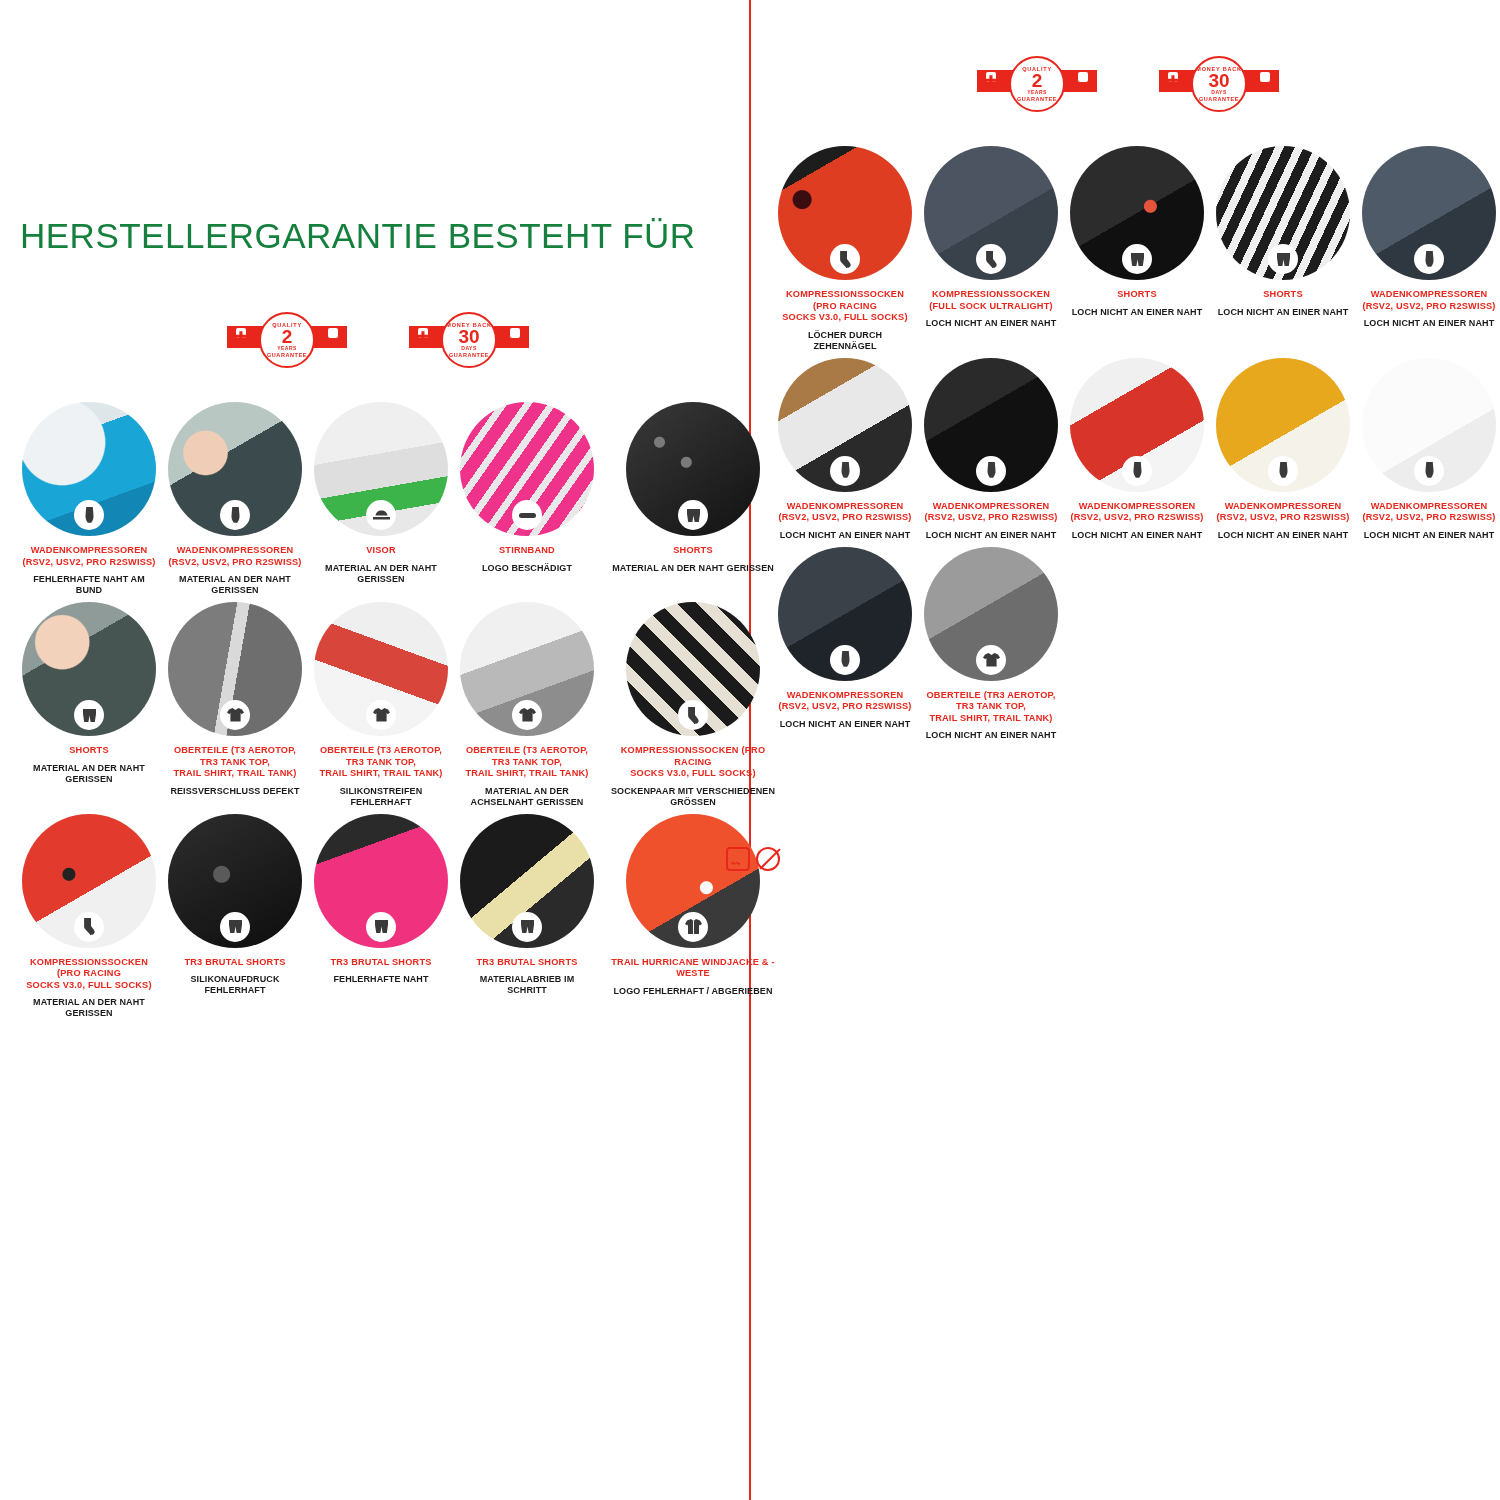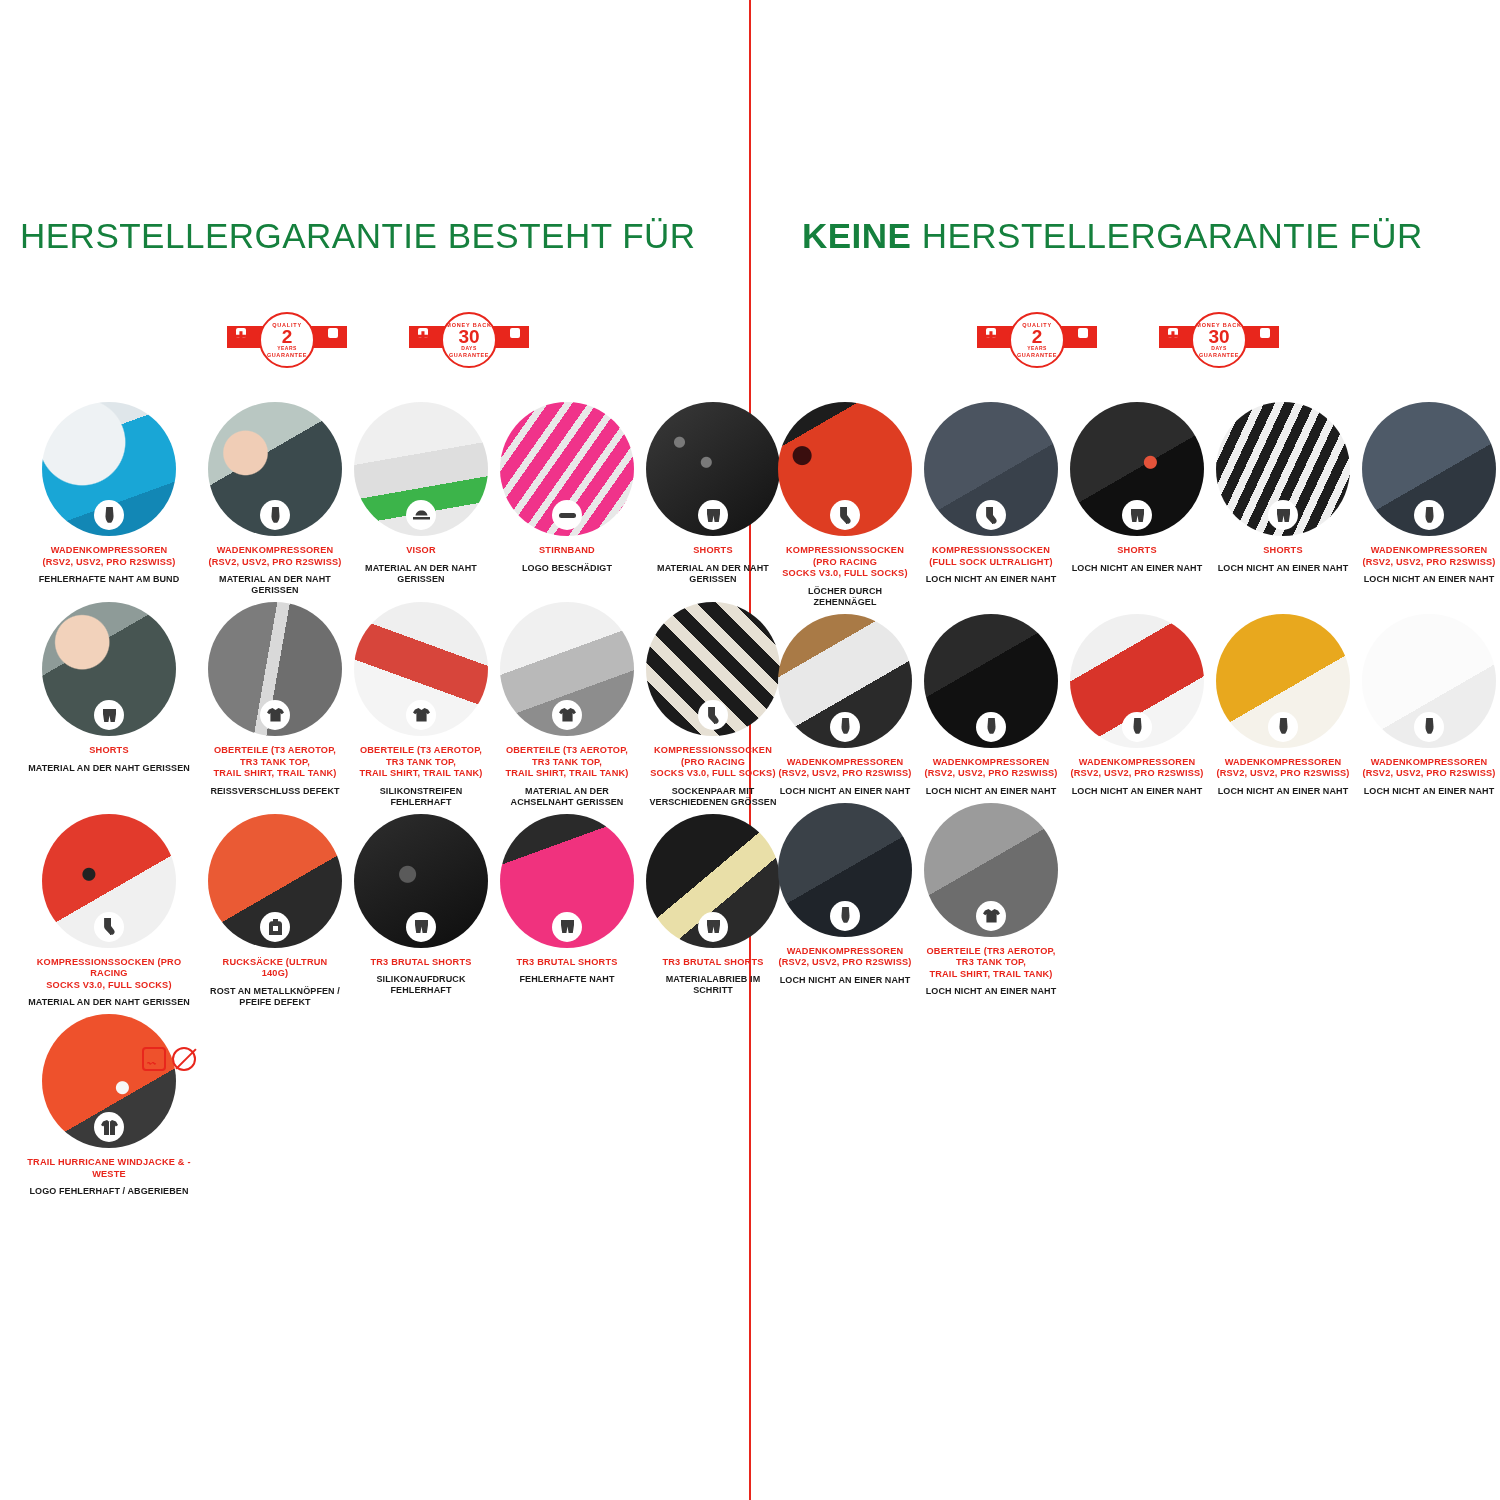--- a/index.html
+++ b/index.html
@@ -380,32 +380,20 @@
             <div class="pin">
               <svg width="15" height="19" viewBox="0 0 15 19">
                 <path fill="#3a3a3a" d="M4 1h5v8l3 4a3.2 3.2 0 0 1-.6 4.2c-1.3 1-3.2.7-4.2-.6L3 12a4.5 4.5 0 0 1-.9-2.6V1z"></path>
               </svg>
             </div>
           </div>
           <div class="cell-title">KOMPRESSIONSSOCKEN (PRO RACING<br>SOCKS V3.0, FULL SOCKS)</div>
           <div class="cell-desc">MATERIAL AN DER NAHT GERISSEN</div>
         </div>
         <div class="cell">
-          <div class="thumb" style="background: linear-gradient(150deg, rgb(234, 90, 52) 0px, rgb(234, 90, 52) 55%, rgb(42, 42, 42) 55%, rgb(42, 42, 42) 100%);">
-            <div class="pin">
-              <svg width="15" height="18" viewBox="0 0 15 18">
-                <path fill="#3a3a3a" d="M5 1h5v2.2h1.2A3.3 3.3 0 0 1 14 6.5V17H1V6.5A3.3 3.3 0 0 1 3.8 3.2H5z"></path>
-                <rect x="5" y="8" width="5" height="5" fill="#fff"></rect>
-              </svg>
-            </div>
-          </div>
-          <div class="cell-title">RUCKSÄCKE (ULTRUN 140G)</div>
-          <div class="cell-desc">ROST AN METALLKNÖPFEN / PFEIFE DEFEKT</div>
-        </div>
-        <div class="cell">
           <div class="thumb" style="background: radial-gradient(circle at 40% 45%, rgb(90, 90, 90) 0px, rgb(90, 90, 90) 8px, transparent 9px), linear-gradient(150deg, rgb(46, 46, 46), rgb(13, 13, 13));">
             <div class="pin">
               <svg width="17" height="17" viewBox="0 0 17 17">
                 <path fill="#3a3a3a" d="M2 2h13v5l-1.2 8H9.6L8.5 8.6 7.4 15H3.2L2 7z"></path>
               </svg>
             </div>
           </div>
           <div class="cell-title">TR3 BRUTAL SHORTS</div>
           <div class="cell-desc">SILIKONAUFDRUCK FEHLERHAFT</div>
         </div>
@@ -448,23 +436,20 @@
             </div>
             <div class="care-icon round">
               <div class="slash"></div>
             </div>
           </div>
         </div>
       </div>
   </div>
 
   <div class="column col-right">
-    <div class="col-title title-right">
-      <span class="strong">KEINE</span><span> HERSTELLERGARANTIE FÜR</span>
-    </div>
 
     <div class="badges">
       <div class="badge">
         <div class="ribbon">
           <span class="cross-l">✚</span>
           <span class="cross-r">✚</span>
         </div>
         <div class="disc">
           <div class="top-txt">QUALITY</div>
           <div class="big">2</div>

